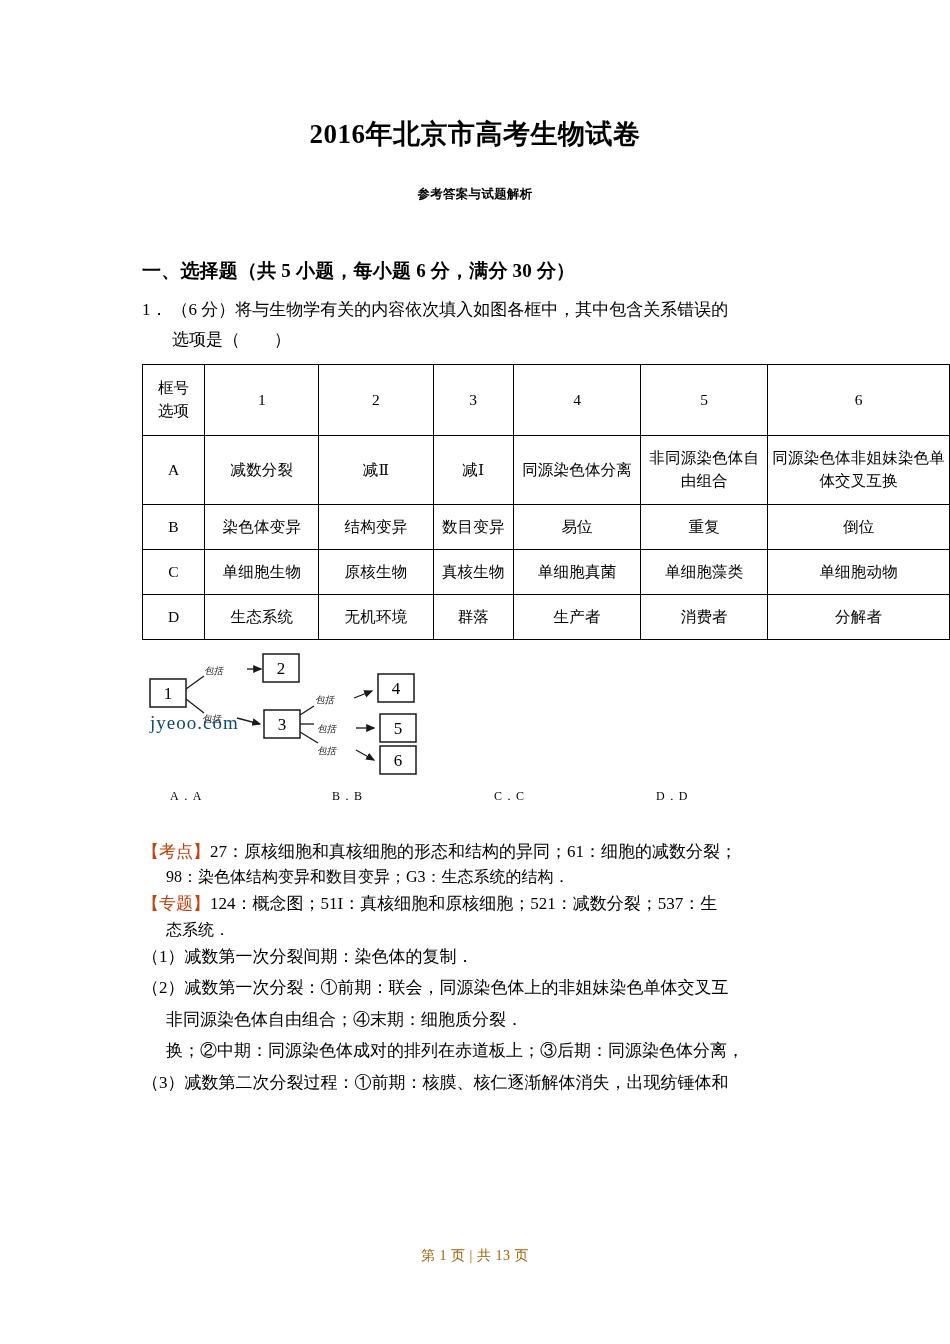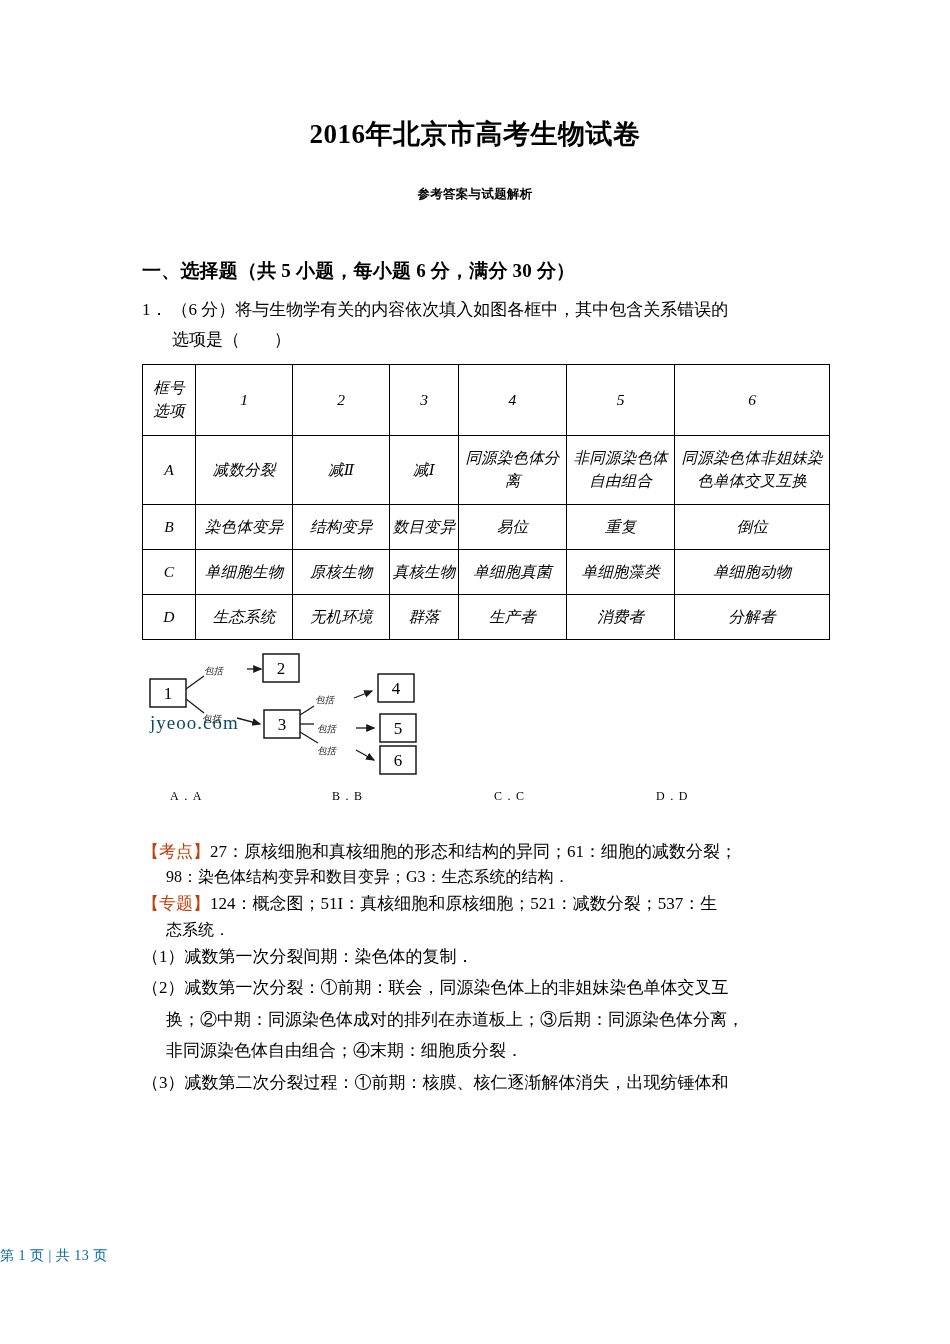--- a/index.html
+++ b/index.html
@@ -74,24 +74,23 @@
   }
   .q-line2 {
     padding-left: 30px;
     font-size: 17px;
     line-height: 1.75;
   }
 
   
   table.qtable {
     border-collapse: collapse;
-    width: 688px;
+    width: 808px;
     margin-top: 9px;
     table-layout: fixed;
-    font-style: italic;
   }
   table.qtable td {
     border: 1px solid #000000;
     font-size: 15.5px;
     text-align: center;
     vertical-align: middle;
     line-height: 1.45;
     padding: 3px 1px;
     letter-spacing: 0.2px;
   }
@@ -186,22 +185,23 @@
     font-size: 17px;
     line-height: 1.85;
   }
 
   
   .footer {
     position: absolute;
     left: 0;
     top: 1247px;
     width: 950px;
+    text-align: center;
     font-size: 14px;
-    color: #0369a1;
+    color: #a16207;
     letter-spacing: 0.5px;
   }
 </style>
 </head>
 <body>
 
 <div class="page">
 
   <h1 class="doc-title">2016年北京市高考生物试卷</h1>
   <div class="doc-subtitle">参考答案与试题解析</div>
@@ -346,22 +346,22 @@
       </div>
       <div class="ex-cont">98：染色体结构变异和数目变异；G3：生态系统的结构．</div>
 
       <div class="ex-block">
         <span class="ex-label">【专题】</span><span>124：概念图；51I：真核细胞和原核细胞；521：减数分裂；537：生</span>
       </div>
       <div class="ex-cont">态系统．</div>
 
       <div class="ex-item">（1）减数第一次分裂间期：染色体的复制．</div>
       <div class="ex-item">（2）减数第一次分裂：①前期：联会，同源染色体上的非姐妹染色单体交叉互</div>
+      <div class="ex-item-ind">非同源染色体自由组合；④末期：细胞质分裂．</div>
       <div class="ex-item-ind">换；②中期：同源染色体成对的排列在赤道板上；③后期：同源染色体分离，</div>
-      <div class="ex-item-ind">非同源染色体自由组合；④末期：细胞质分裂．</div>
       <div class="ex-item">（3）减数第二次分裂过程：①前期：核膜、核仁逐渐解体消失，出现纺锤体和</div>
 
     </div>
 
   </div>
 
   <div class="footer">第 1 页 | 共 13 页</div>
 
 </div>
 

